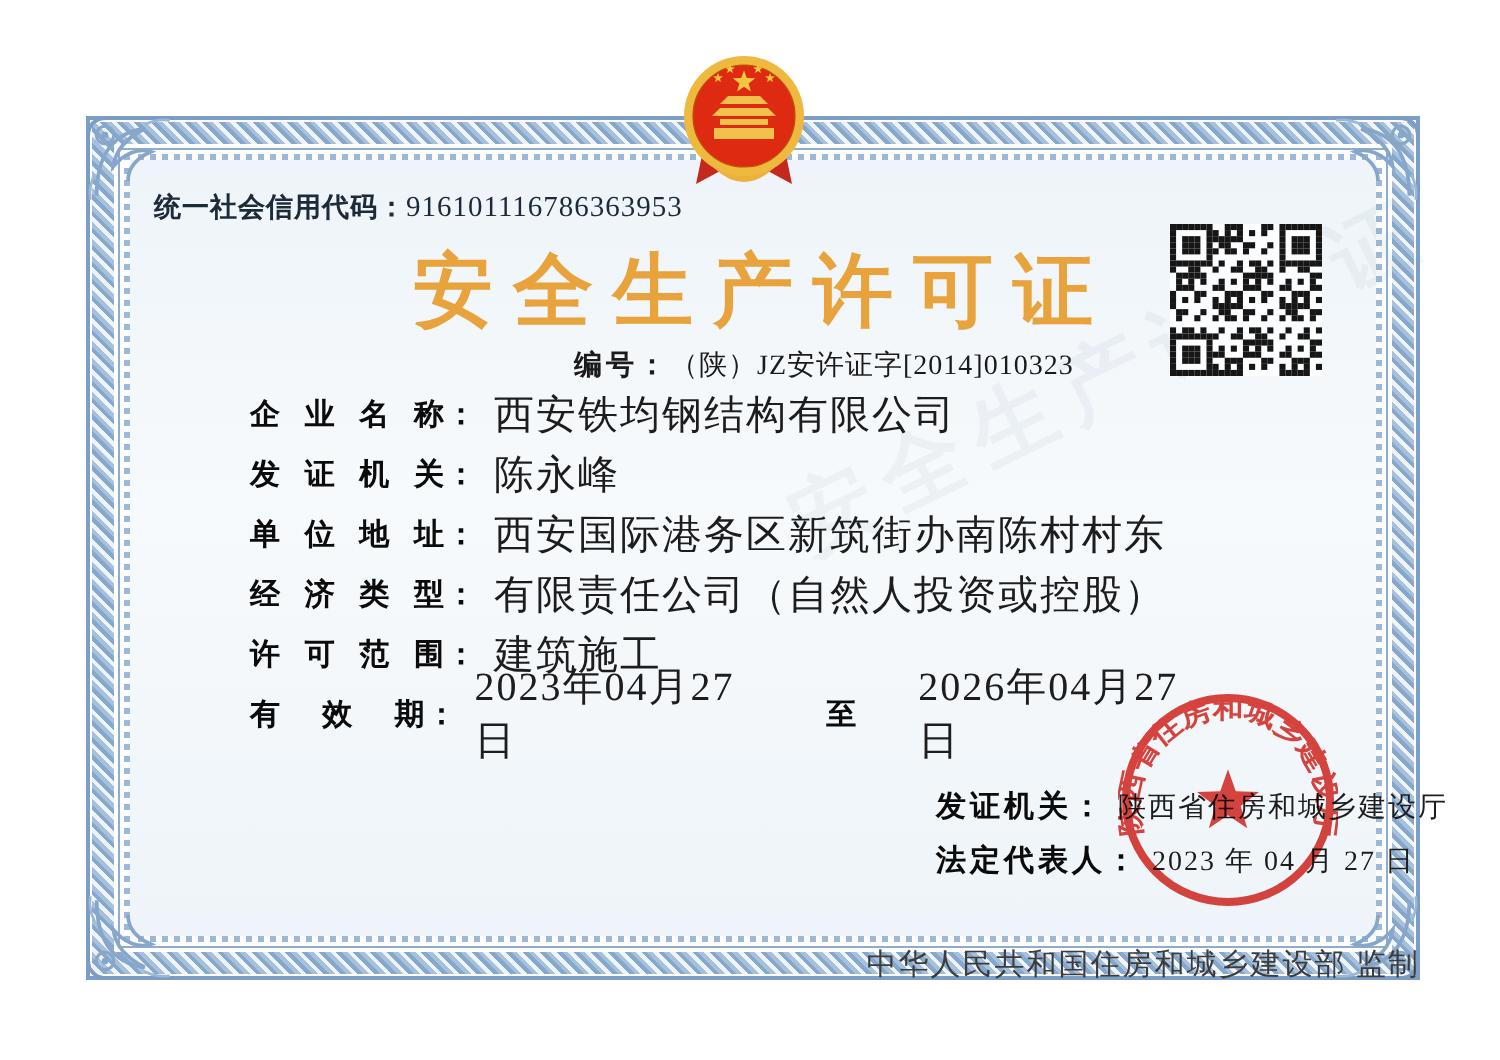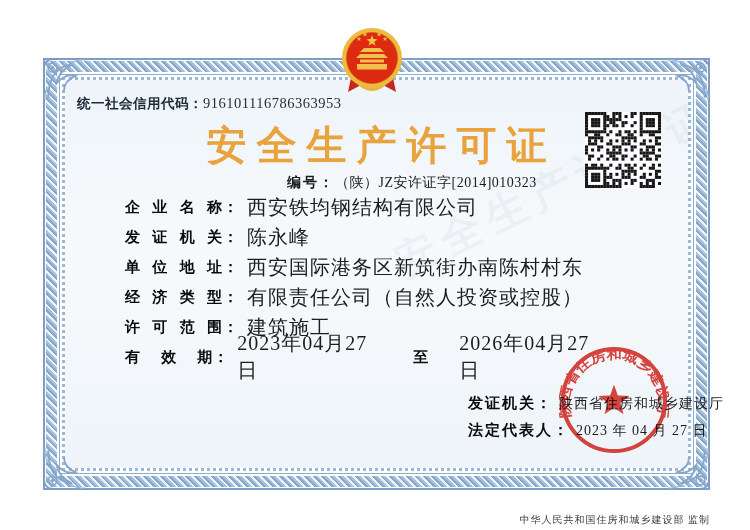--- a/index.html
+++ b/index.html
@@ -48,22 +48,22 @@
             margin-left:9px;letter-spacing:1px;}
   .row .sep{font-size:15px;font-weight:bold;color:#0b0b0b;margin:0 22px 0 40px;}
 
   .issue{position:absolute;left:468px;top:390px;z-index:4;}
   .issue .irow{display:flex;align-items:center;height:27px;}
   .issue .lab{font-size:15px;font-weight:bold;color:#0b0b0b;letter-spacing:2px;}
   .issue .colon{font-size:15px;font-weight:bold;color:#0b0b0b;}
   .issue .val{font-family:"Liberation Serif", serif;font-size:14px;color:#1d1d1d;
               margin-left:8px;letter-spacing:1px;}
 
-  .footer{position:absolute;right:40px;top:513px;font-family:"Liberation Serif", serif;
-          font-size:10px;color:#3c3c3c;letter-spacing:1px;z-index:3;}
+  .footer{position:absolute;right:40px;top:473px;font-family:"Liberation Serif", serif;
+          font-size:15px;color:#3c3c3c;letter-spacing:1px;z-index:3;}
 
   .watermark{position:absolute;left:380px;top:160px;z-index:1;transform:rotate(-26deg);
           font-size:42px;font-weight:bold;letter-spacing:8px;color:rgba(140,162,188,0.10);
           pointer-events:none;white-space:nowrap;}
 </style>
 </head>
 <body>
 
 <div class="page">
 

